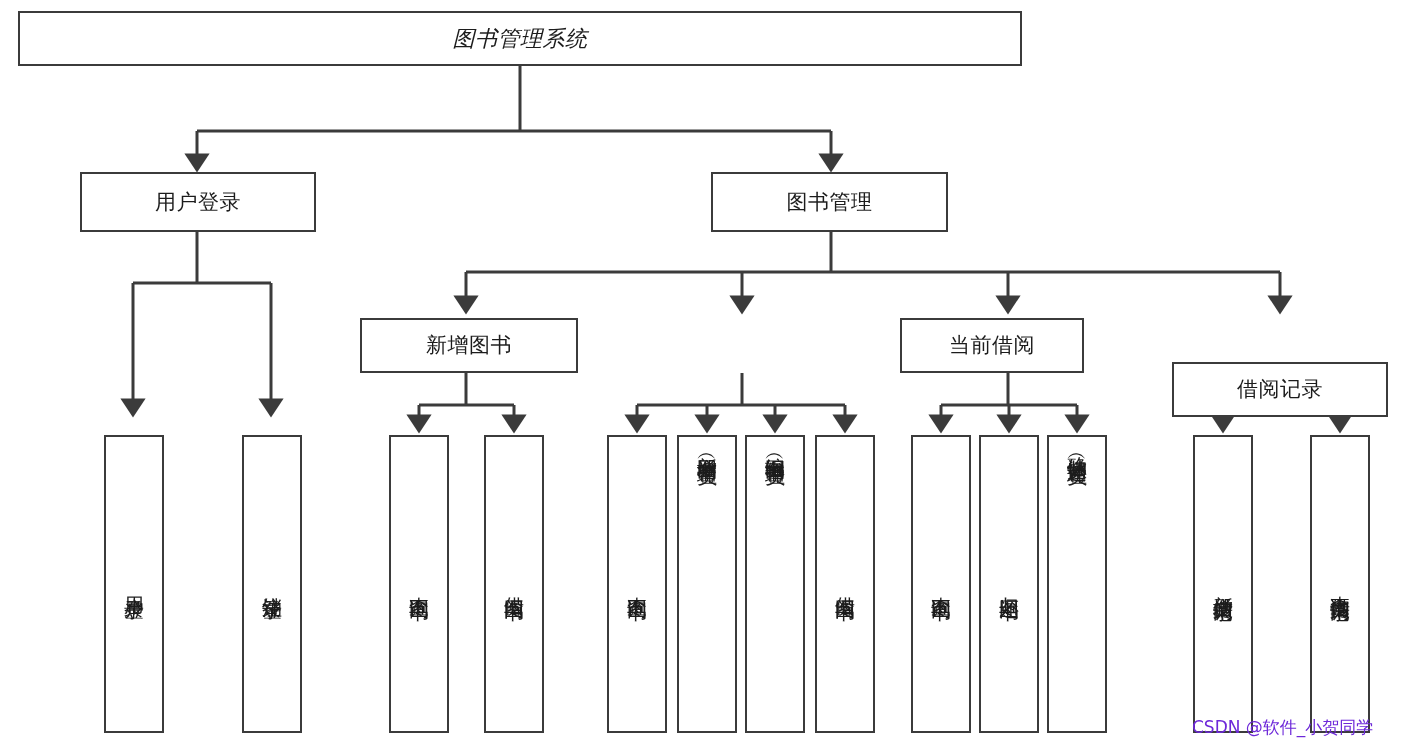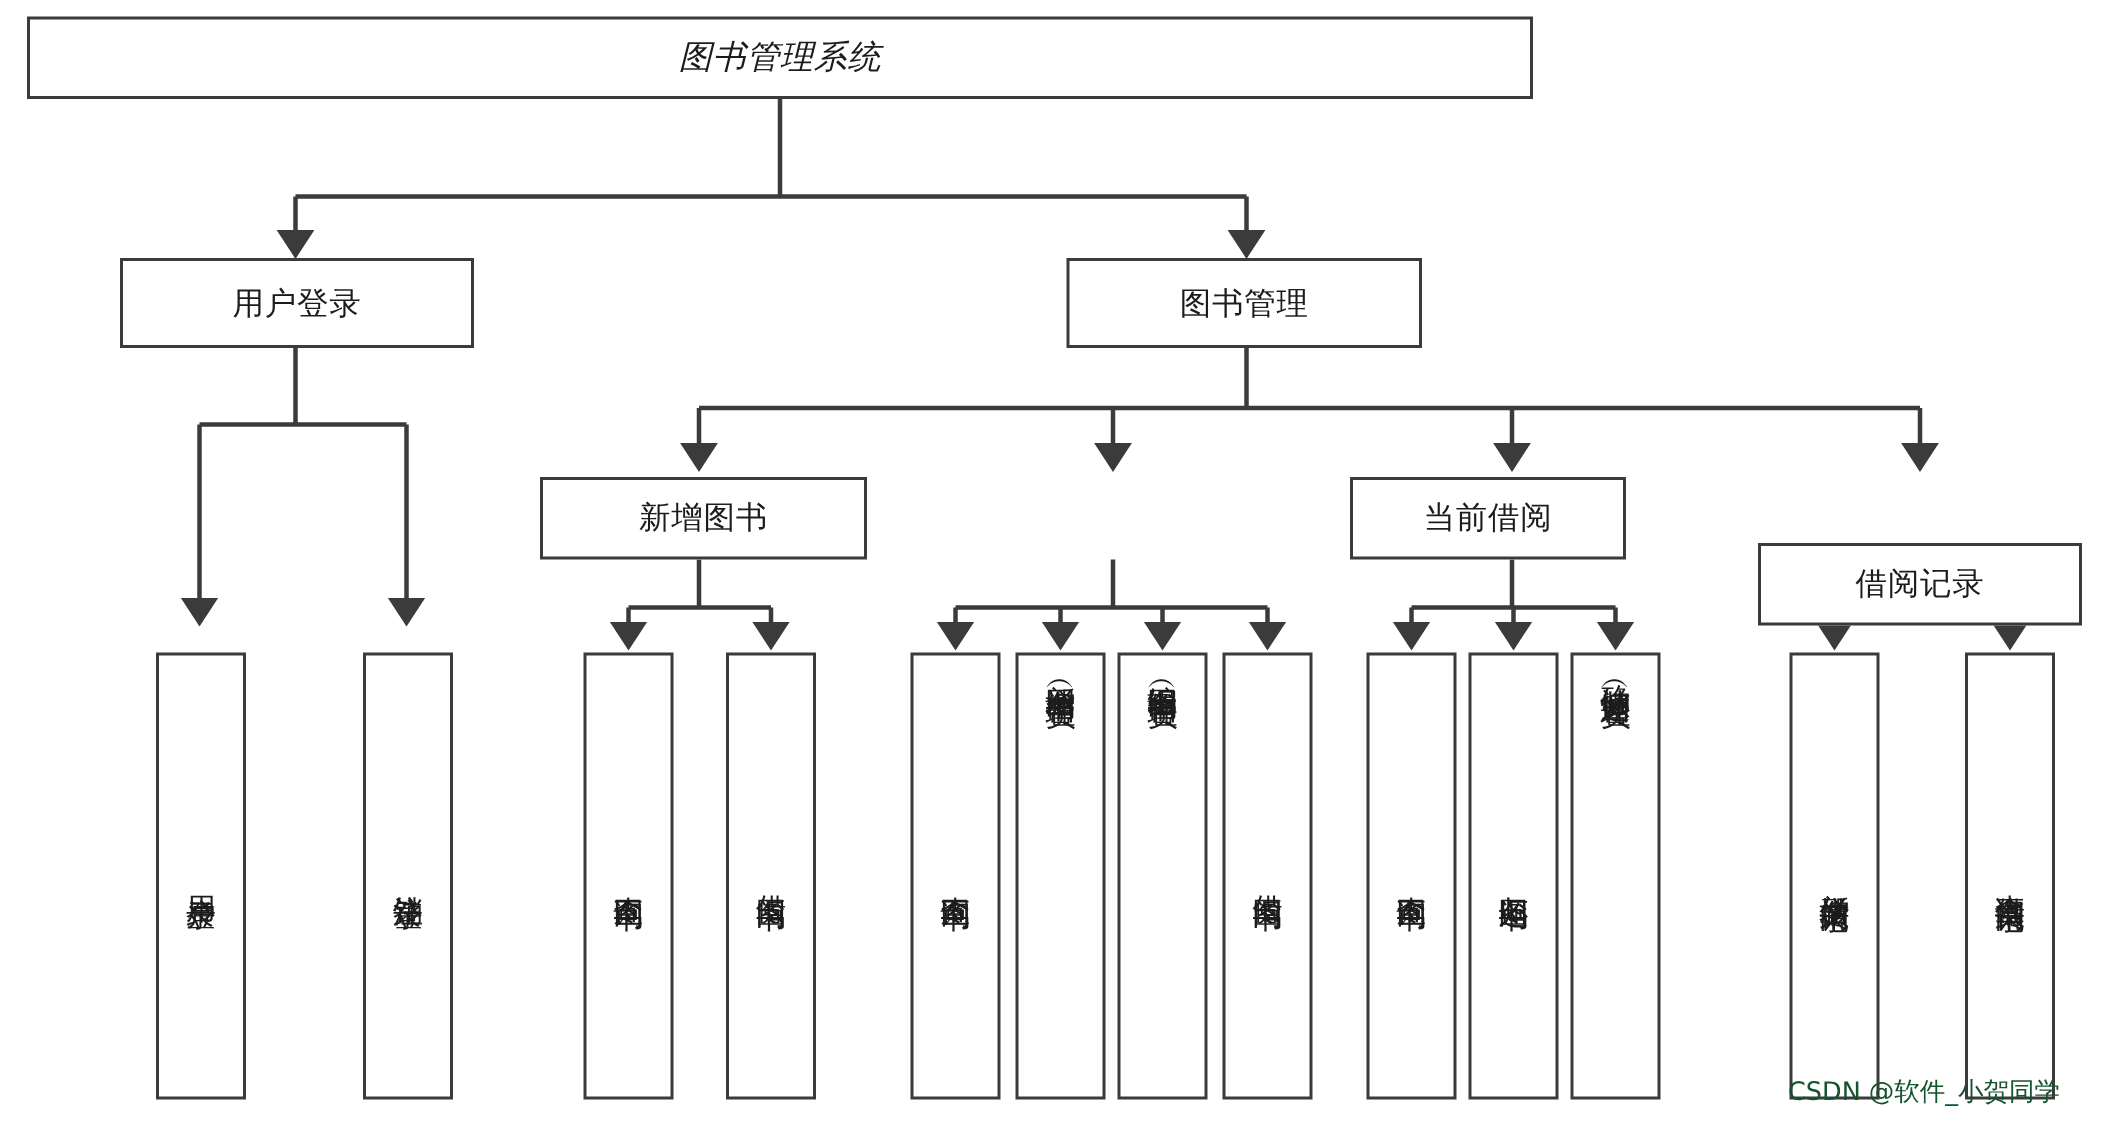--- a/index.html
+++ b/index.html
@@ -67,21 +67,21 @@
     line-height: 1.05;
     white-space: nowrap;
   }
   .node.vertical.centered {
     align-items: center;
     padding-top: 0;
   }
   .watermark {
     position: absolute;
     font-size: 17px;
-    color: #14532d;
+    color: #6d28d9;
     white-space: nowrap;
     z-index: 5;
     font-family: "DejaVu Sans", "Liberation Sans", sans-serif;
   }
 </style>
 </head>
 <body>
 
 <div id="diagram-root">
 

